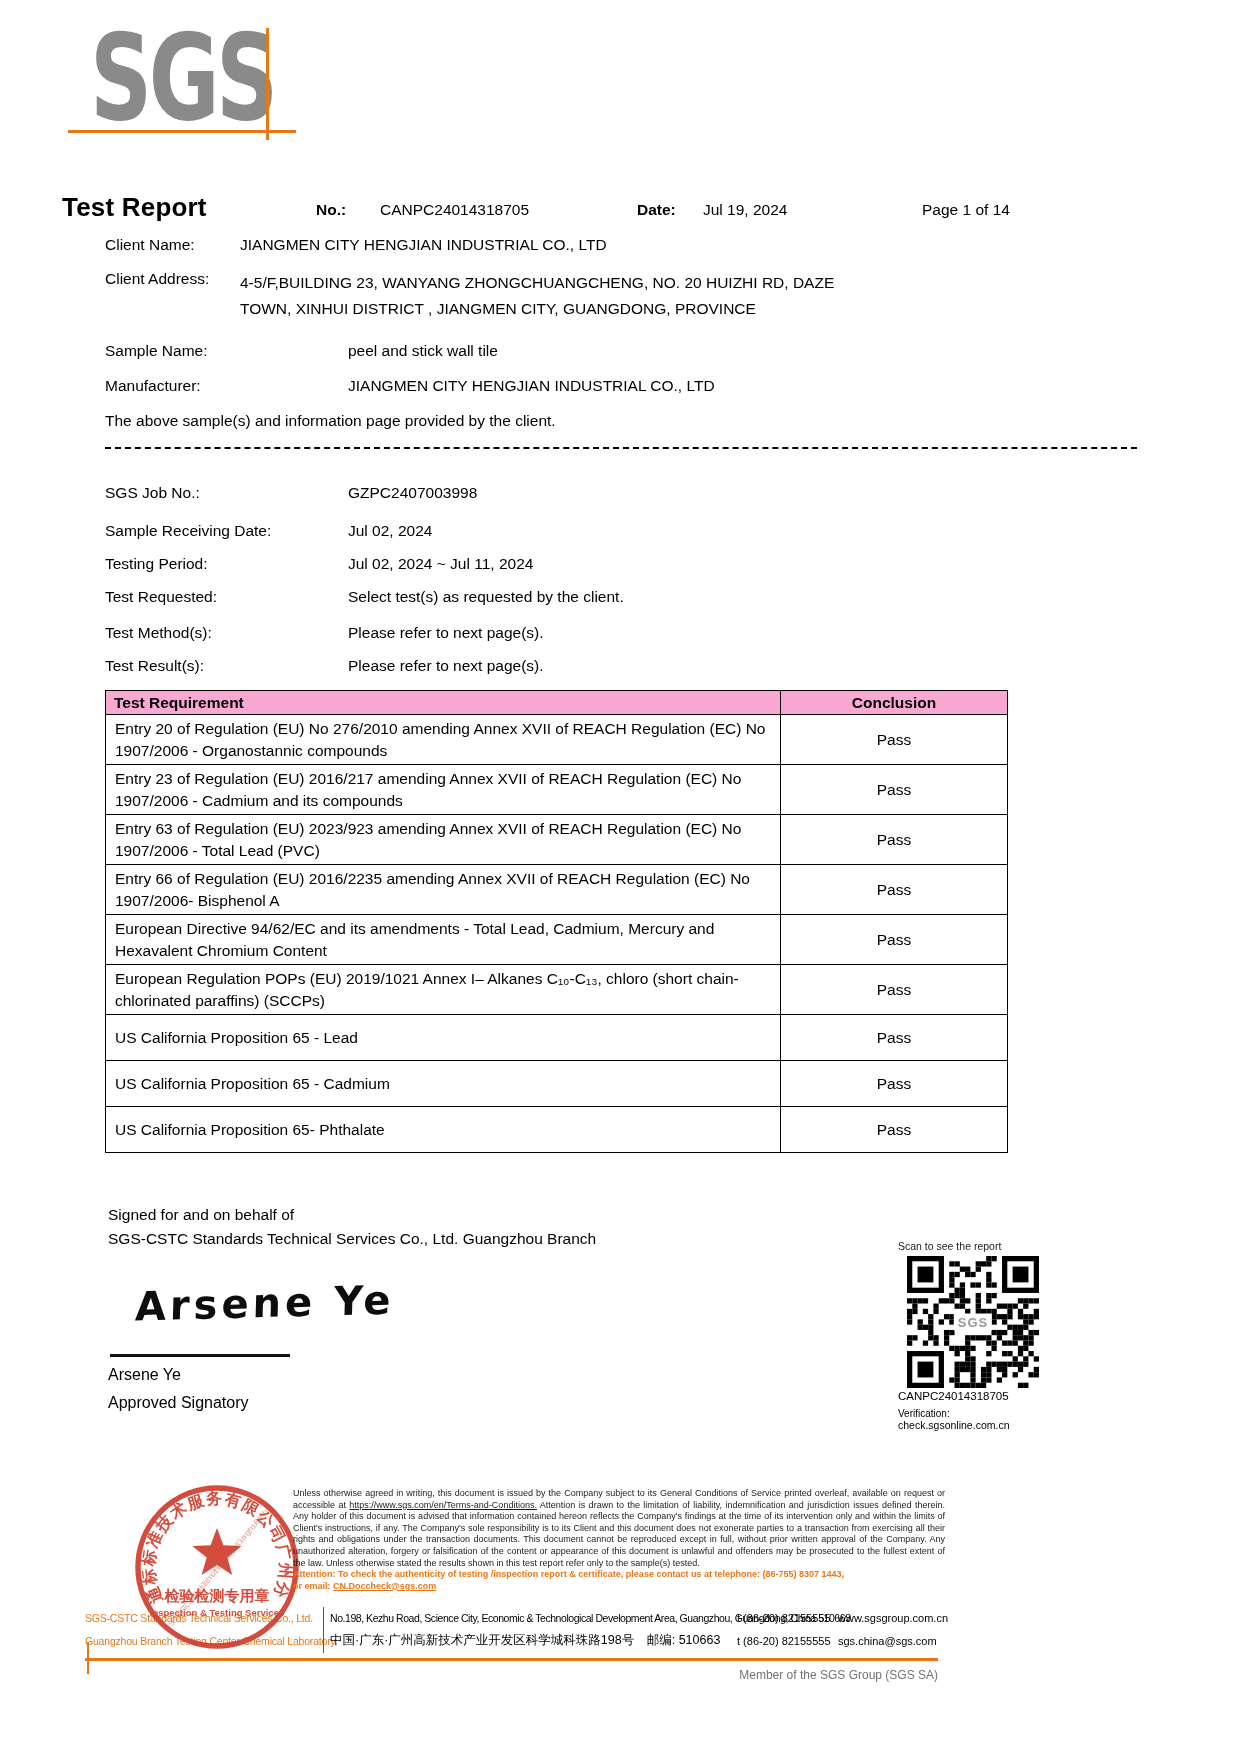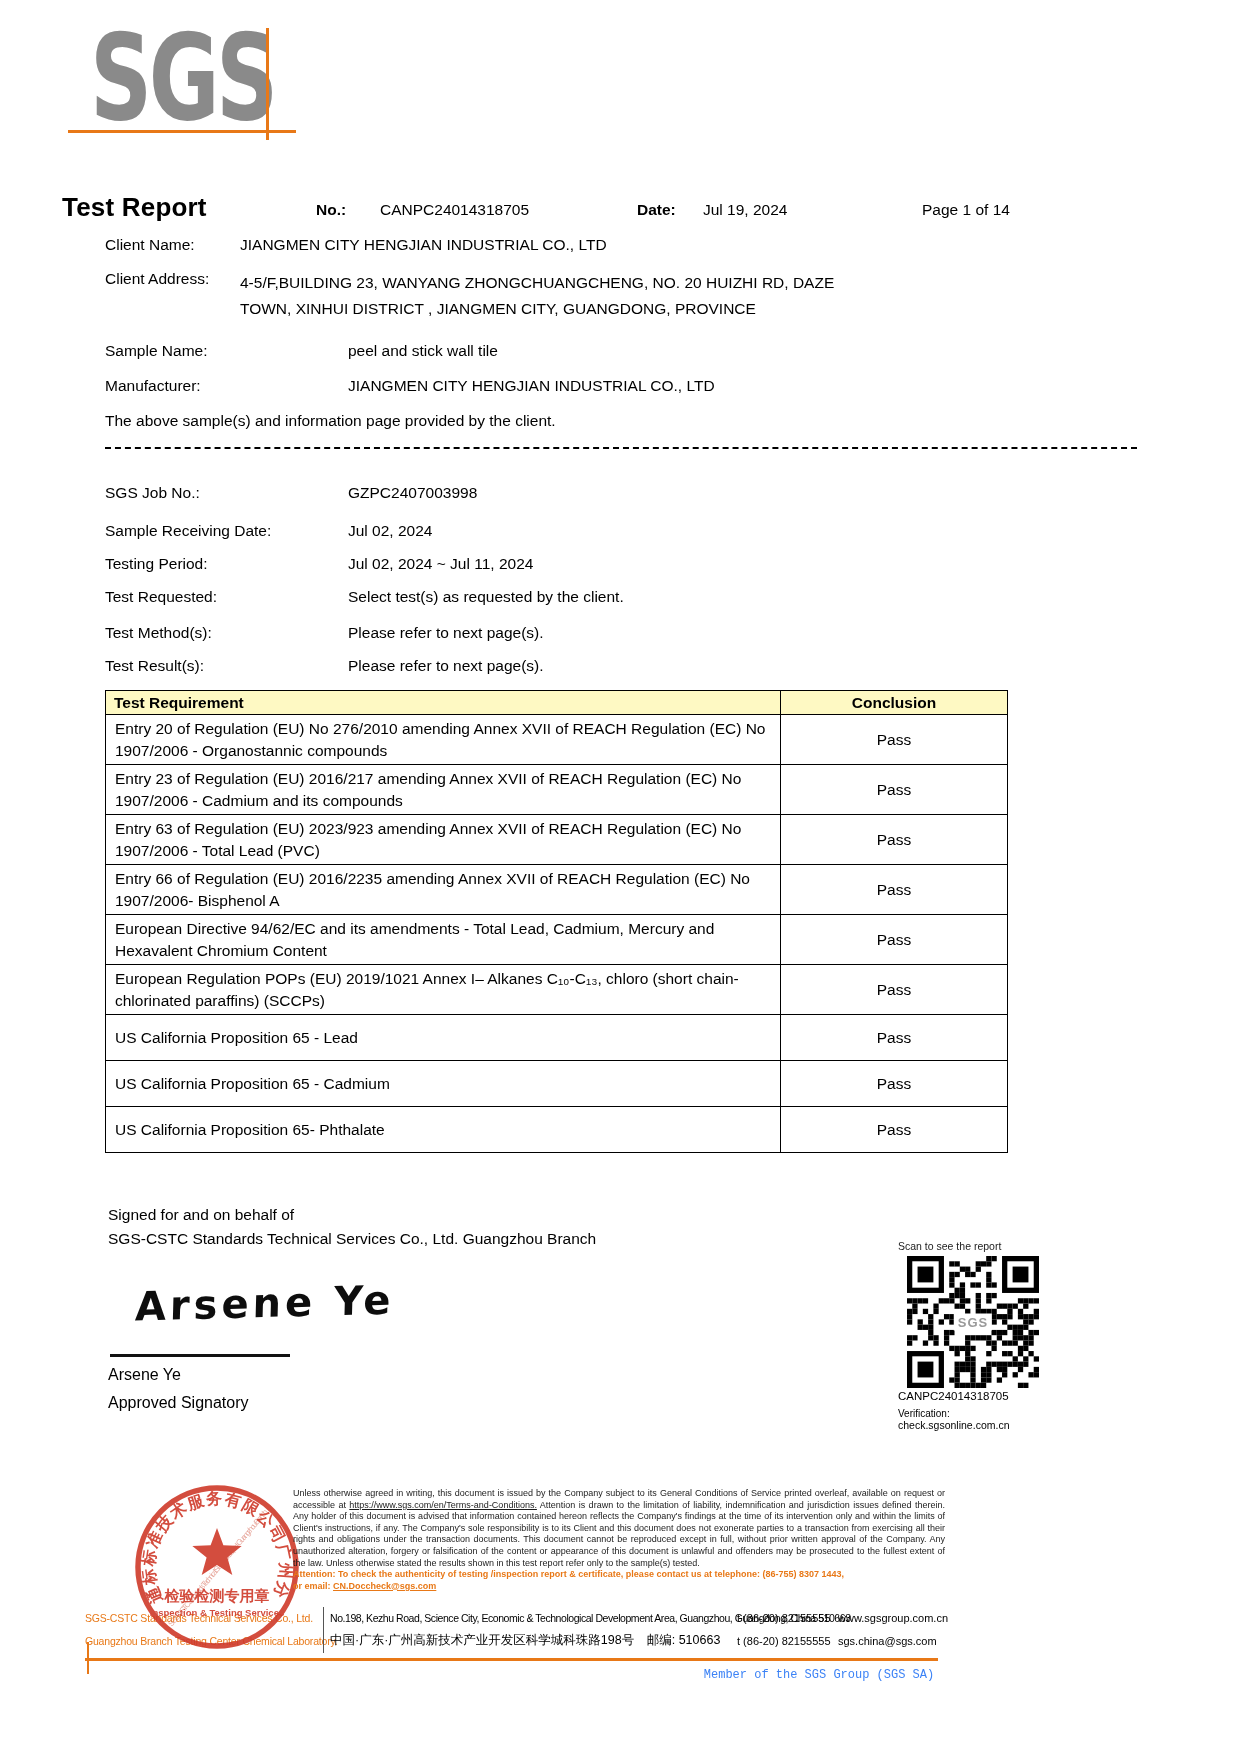--- a/index.html
+++ b/index.html
@@ -38,21 +38,21 @@
 
   
   table.results {
     position:absolute; left:105px; top:690px; width:902px;
     border-collapse:collapse; table-layout:fixed;
   }
   table.results col.c-req { width:675px; }
   table.results col.c-con { width:227px; }
   table.results th, table.results td { border:1.6px solid #000; font-size:15.5px; }
   table.results th {
-    background:#fef9c3; height:24px; text-align:left; padding:1px 8px;
+    background:#f9a8d4; height:24px; text-align:left; padding:1px 8px;
     font-weight:bold;
   }
   table.results th.con { text-align:center; }
   table.results td.req { padding:2px 10px 2px 9px; line-height:21.5px; vertical-align:middle; }
   table.results td.con { text-align:center; vertical-align:middle; }
   tr.h2 { height:50px; }
   tr.h1 { height:46px; }
 
   
   .signed-for { left:108px; top:1206px; }
@@ -91,21 +91,21 @@
   .legal-link { text-decoration:underline; color:inherit; }
   .attn { color:#e87817; font-weight:bold; text-align:left; }
   .addr-en { left:330px; top:1612px; font-size:10.5px; letter-spacing:-.45px; }
   .addr-cn { left:330px; top:1632px; font-size:12.5px; }
   .tel1 { left:737px; top:1612px; font-size:11px; }
   .tel2 { left:737px; top:1635px; font-size:11px; }
   .web  { left:838px; top:1612px; font-size:11px; }
   .mail { left:838px; top:1635px; font-size:11px; }
   .orange-rule  { left:85px; top:1658px; width:853px; height:2.5px; background:#e87817; }
   .orange-vline { left:87px; top:1642px; width:2px; height:32px; background:#e87817; }
-  .member { left:700px; top:1668px; width:238px; text-align:center; font-size:12px; color:#3b82f6;font-family:Liberation Mono, monospace; }
+  .member { left:700px; top:1668px; width:238px; text-align:right; font-size:12px; color:#737373; }
 </style>
 </head>
 <body>
 
 <div class="page">
 
   <div class="abs logo-text">SGS</div>
   <div class="abs logo-vline"></div>
   <div class="abs logo-hline"></div>
 

